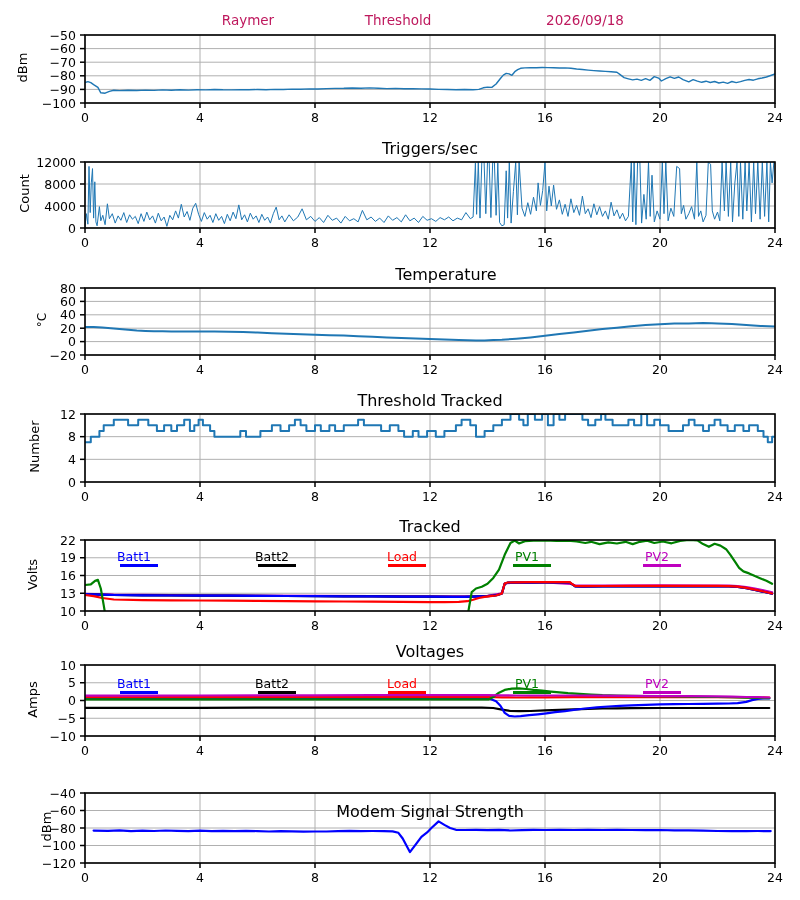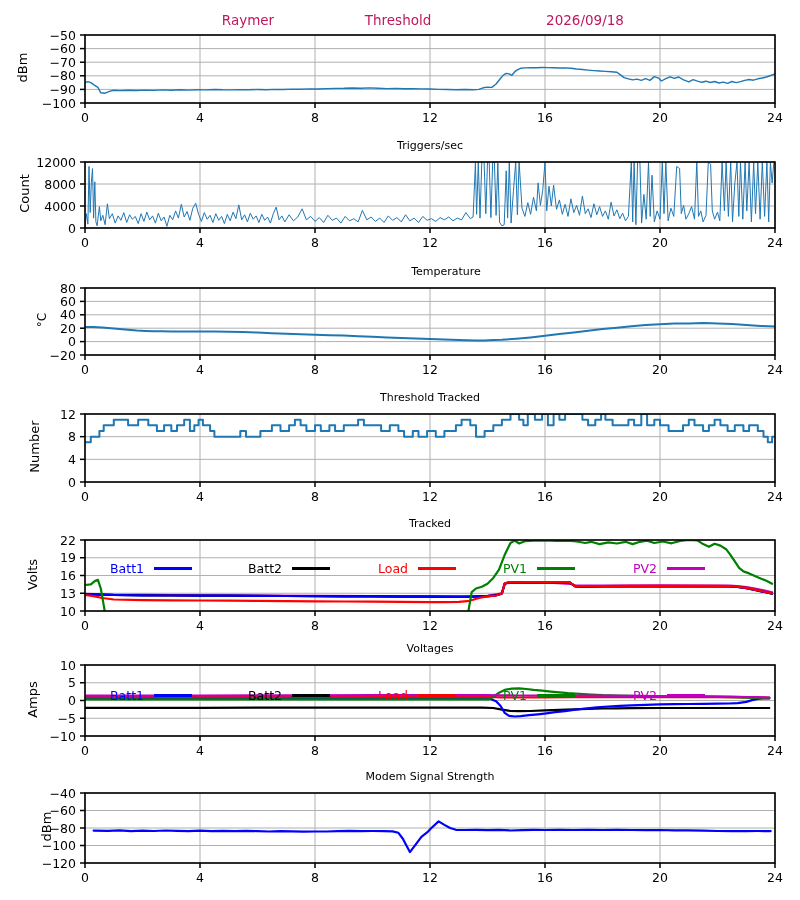--- a/index.html
+++ b/index.html
@@ -2,27 +2,27 @@
 <html><head>
 <meta charset="utf-8">
 <style>
   html,body{margin:0;padding:0;}
   body{width:800px;height:900px;background:#ffffff;position:relative;
        font-family:"DejaVu Sans", sans-serif;color:#000;}
   .fig{position:absolute;left:0;top:0;width:800px;height:900px;}
   svg#plots{position:absolute;left:0;top:0;}
   .suptitle-part{position:absolute;transform:translateX(-50%);font-size:13.5px;
        white-space:nowrap;color:#be185d;}
-  .panel-title{position:absolute;transform:translateX(-50%);font-size:11px;
+  .panel-title{position:absolute;transform:translateX(-50%);font-size:16px;
        white-space:nowrap;color:#000;}
   .ylab{position:absolute;width:120px;text-align:center;font-size:13px;
        transform:rotate(-90deg);transform-origin:center;white-space:nowrap;}
   .ylab.small{font-size:12px;}
   .legend{position:absolute;left:85px;width:690px;height:16px;}
-  .lgi{position:absolute;top:16px;display:flex;align-items:center;height:23px;}
+  .lgi{position:absolute;top:8px;display:flex;align-items:center;height:23px;flex-direction:column;}
   .lgt{font-style:normal;font-weight:normal;font-size:12.5px;line-height:15px;}
   .lgs{display:inline-block;width:38px;height:3px;margin-left:10px;}
 </style>
 </head>
 <body>
 
 <div class="fig">
 
   <svg id="plots" width="800" height="900">
       <g>
@@ -338,21 +338,21 @@
 
   <div class="suptitle-part" style="left:248px;top:12px">Raymer</div>
   <div class="suptitle-part" style="left:398px;top:12px">Threshold</div>
   <div class="suptitle-part" style="left:585px;top:12px">2026/09/18</div>
 
   <div class="panel-title" style="left:430px;top:139px">Triggers/sec</div>
   <div class="panel-title" style="left:446px;top:265px">Temperature</div>
   <div class="panel-title" style="left:430px;top:391px">Threshold Tracked</div>
   <div class="panel-title" style="left:430px;top:517px">Tracked</div>
   <div class="panel-title" style="left:430px;top:642px">Voltages</div>
-  <div class="panel-title" style="left:430px;top:770px">Modem Signal Strength</div>
+  <div class="panel-title" style="left:430px;top:802px">Modem Signal Strength</div>
 
   <div class="ylab" style="left:-38px;top:60px">dBm</div>
   <div class="ylab" style="left:-36px;top:186px">Count</div>
   <div class="ylab small" style="left:-18px;top:313px">°C</div>
   <div class="ylab" style="left:-26px;top:439px">Number</div>
   <div class="ylab" style="left:-28px;top:567px">Volts</div>
   <div class="ylab" style="left:-28px;top:692px">Amps</div>
   <div class="ylab" style="left:-14px;top:819px">dBm</div>
 
   <div class="legend" style="top:541px">

